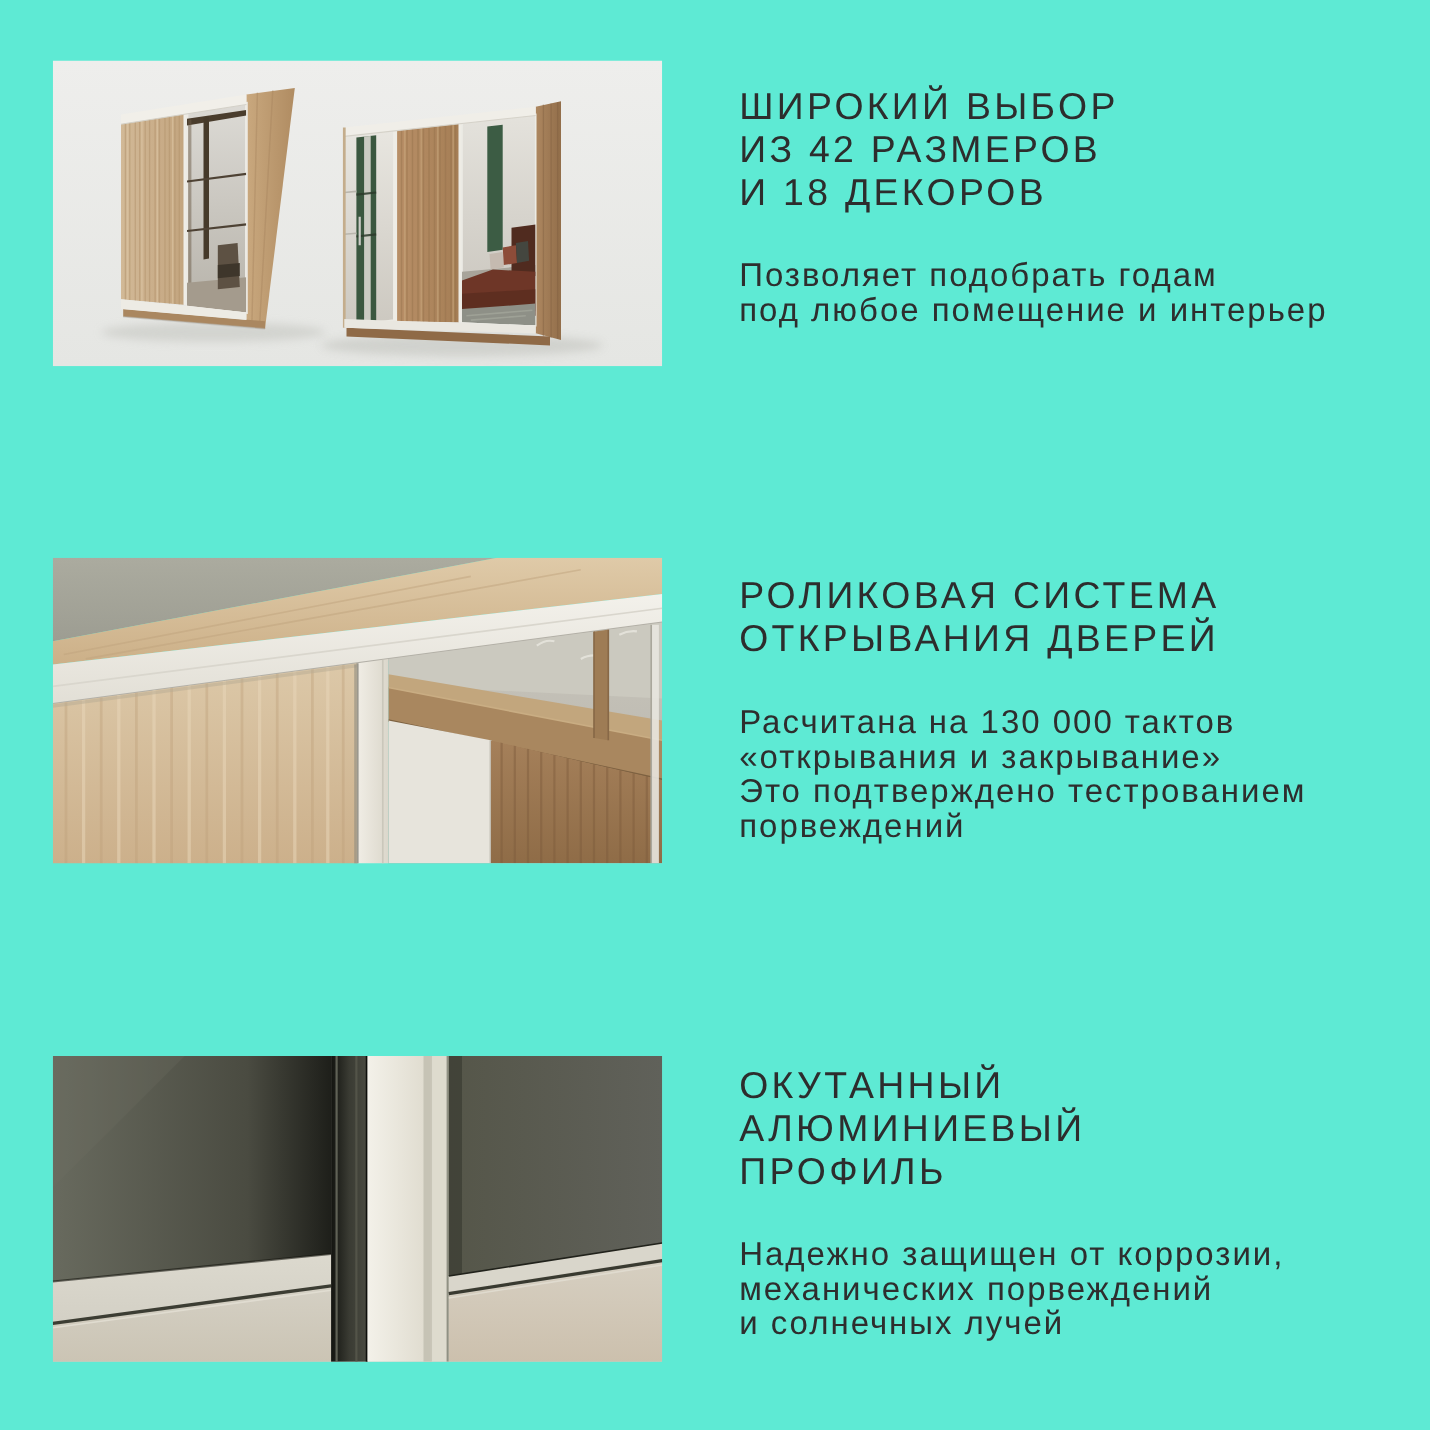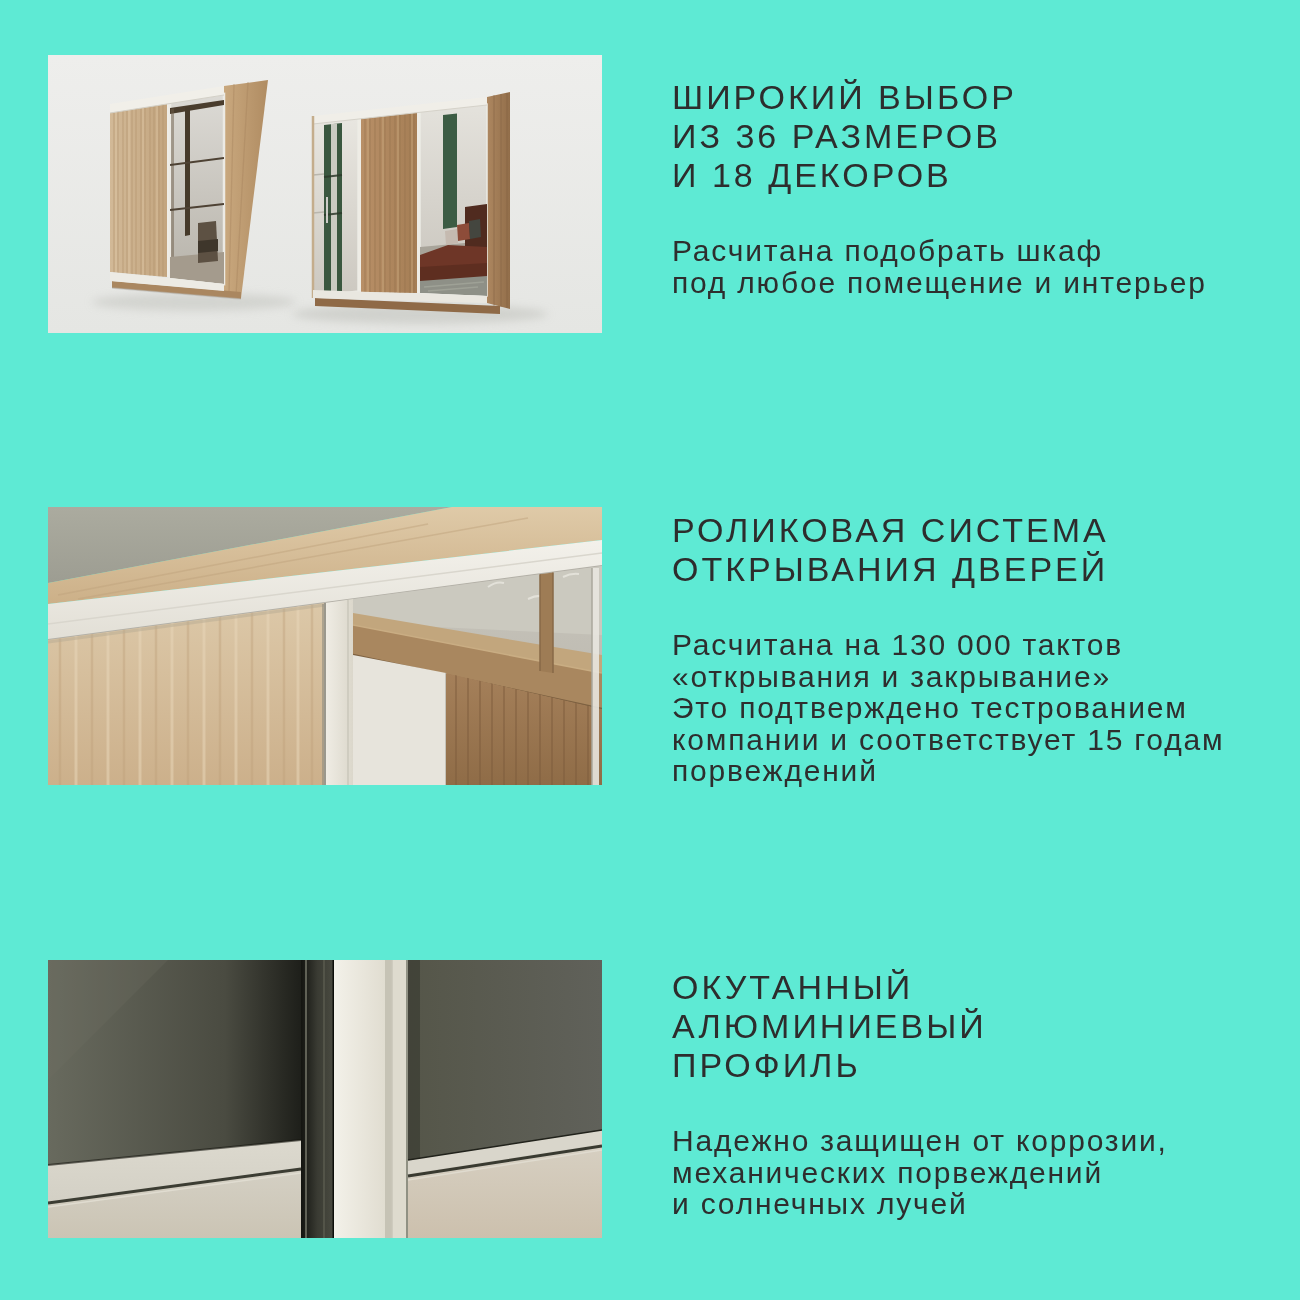--- a/index.html
+++ b/index.html
@@ -146,24 +146,24 @@
           <polygon points="265,61 439,42 439,50 265,69" fill="#f0eee8"></polygon>
           <path d="M265,69 L439,50" stroke="#d5d2c9" stroke-width="1" fill="none"></path>
           <path d="M265,61 L265,243" stroke="#c4ad8c" stroke-width="2.5" fill="none"></path>
           <polygon points="265,235 439,241 439,248 265,243" fill="#e9e7e0"></polygon>
         </g>
       </svg>
     </figure>
     <div class="textcol" style="top:23px">
       <h2 class="heading">
           <span>ШИРОКИЙ ВЫБОР</span>
-          <span>ИЗ 36 РАЗМЕРОВ</span>
+          <span>ИЗ 42 РАЗМЕРОВ</span>
           <span>И 18 ДЕКОРОВ</span>
         </h2>
-      <p class="body"><span class="bl">Расчитана подобрать шкаф</span><span class="bl">под любое помещение и интерьер</span></p>
+      <p class="body"><span class="bl">Позволяет подобрать годам</span><span class="bl">под любое помещение и интерьер</span></p>
     </div>
   </section>
 
   <section class="row" style="top:507px">
     <figure class="figure">
       <svg viewBox="0 0 554 278">
         <defs>
           <linearGradient id="wall2" x1="0" y1="0" x2="0" y2="1">
             <stop offset="0" stop-color="#abab9f"></stop>
               <stop offset="1" stop-color="#9d9d92"></stop>
@@ -240,26 +240,26 @@
           <path d="M398,166 L398,278" stroke="#c5c2b8" stroke-width="2" fill="none"></path>
           <g clip-path="url(#cpLow2)">
             <polygon points="398,166 554,202 554,278 398,278" fill="url(#wal2)"></polygon>
             <path d="M408,150V278 M420,150V278 M432,150V278 M444,150V278 M456,150V278 M468,150V278 M480,150V278 M492,150V278 M504,150V278 M516,150V278 M528,150V278 M540,150V278" stroke="#7c5c3b" stroke-width="2" opacity="0.45" fill="none"></path>
           </g>
           <rect x="544" y="61" width="7" height="217" fill="#e8e6df" opacity="0.9"></rect>
           <path d="M544,61 L544,278" stroke="#aaa79c" stroke-width="1.5" fill="none"></path>
         </g>
       </svg>
     </figure>
-    <div class="textcol" style="top:4px">
+    <div class="textcol" style="top:16px">
       <h2 class="heading">
           <span>РОЛИКОВАЯ СИСТЕМА</span>
           <span>ОТКРЫВАНИЯ ДВЕРЕЙ</span>
         </h2>
-      <p class="body"><span class="bl"><span>Расчитана на </span><span class="num">130 000</span><span> тактов</span></span><span class="bl">«открывания и закрывание»</span><span class="bl">Это подтверждено тестрованием</span><span class="bl"><span>компании и соответствует </span><span class="num">15</span><span> годам</span></span><span class="bl">порвеждений</span></p>
+      <p class="body"><span class="bl"><span>Расчитана на </span><span class="num">130 000</span><span> тактов</span></span><span class="bl">«открывания и закрывание»</span><span class="bl">Это подтверждено тестрованием</span><span class="bl">порвеждений</span></p>
     </div>
   </section>
 
   <section class="row" style="top:960px">
     <figure class="figure">
       <svg viewBox="0 0 554 278">
         <defs>
           <linearGradient id="dkL3" x1="0" y1="0" x2="1" y2="0">
             <stop offset="0" stop-color="#686a5e"></stop>
               <stop offset="0.7" stop-color="#4a4b41"></stop>

